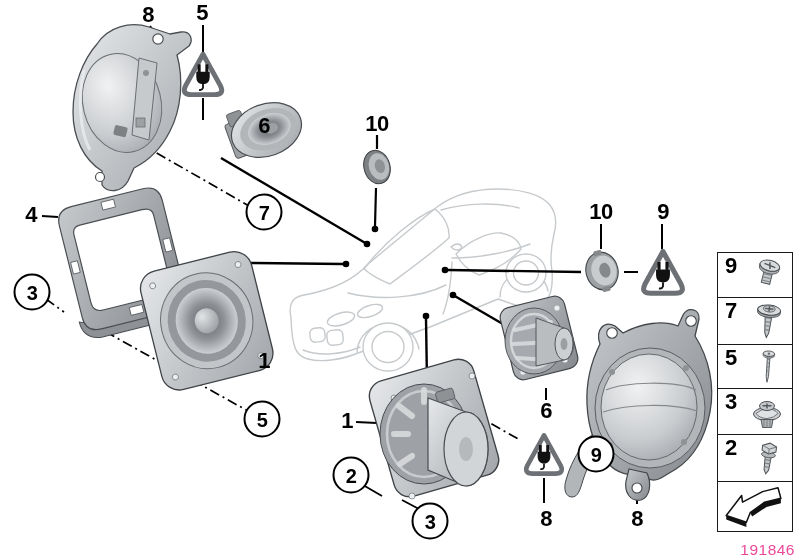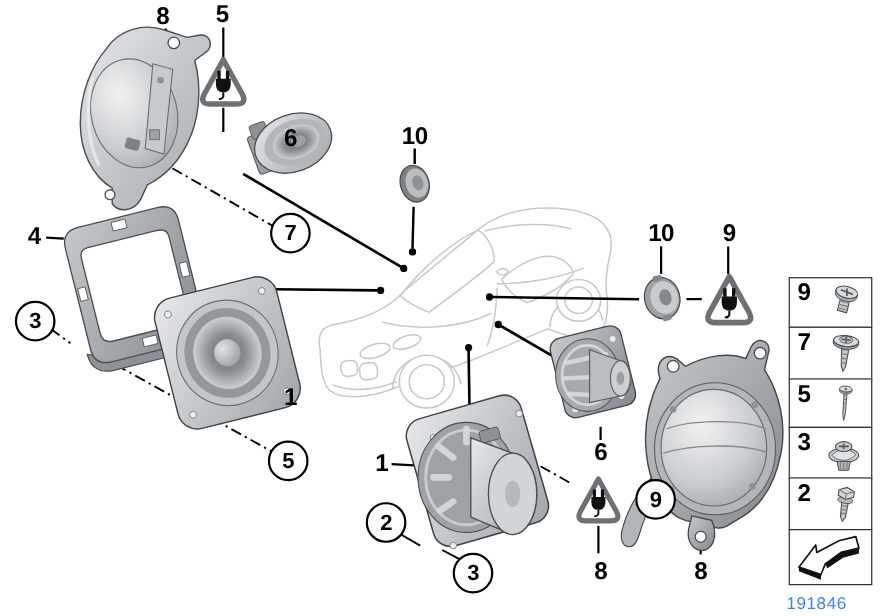--- a/index.html
+++ b/index.html
@@ -8,22 +8,22 @@
   .art{position:absolute;left:0;top:0;}
   .callout{position:absolute;transform:translate(-50%,-50%);font-weight:bold;
            font-size:22px;line-height:1;color:#000;letter-spacing:-0.5px;white-space:nowrap;}
   .callout.circled{width:33px;height:33px;border:2.2px solid #000;border-radius:50%;
            background:#fff;display:flex;align-items:center;justify-content:center;font-size:20px;}
   .legend{position:absolute;left:717px;top:252px;width:76px;}
   .legend-box{position:relative;border:1.5px solid #1a1a1a;margin-top:-1.5px;background:#fff;
            box-sizing:border-box;display:flex;align-items:center;justify-content:flex-end;padding-right:3px;}
   .legend-box:first-child{margin-top:0;}
   .legend-ref{position:absolute;left:7px;top:2px;font-weight:bold;font-size:22px;line-height:1;}
-  .diagram-number{position:absolute;left:715px;top:541px;width:80px;text-align:left;
-           font-size:15.5px;color:#3b82f6;letter-spacing:0.5px;}
+  .diagram-number{position:absolute;left:715px;top:541px;width:80px;text-align:right;
+           font-size:15.5px;color:#ec4899;letter-spacing:0.5px;}
 </style>
 </head>
 <body>
 
 <div class="canvas">
 
 <svg class="art" width="800" height="560" viewBox="0 0 800 560">
   <defs>
     <linearGradient id="gMetal" x1="0" y1="0" x2="1" y2="1">
       <stop offset="0" stop-color="#e6e8ea"></stop>

